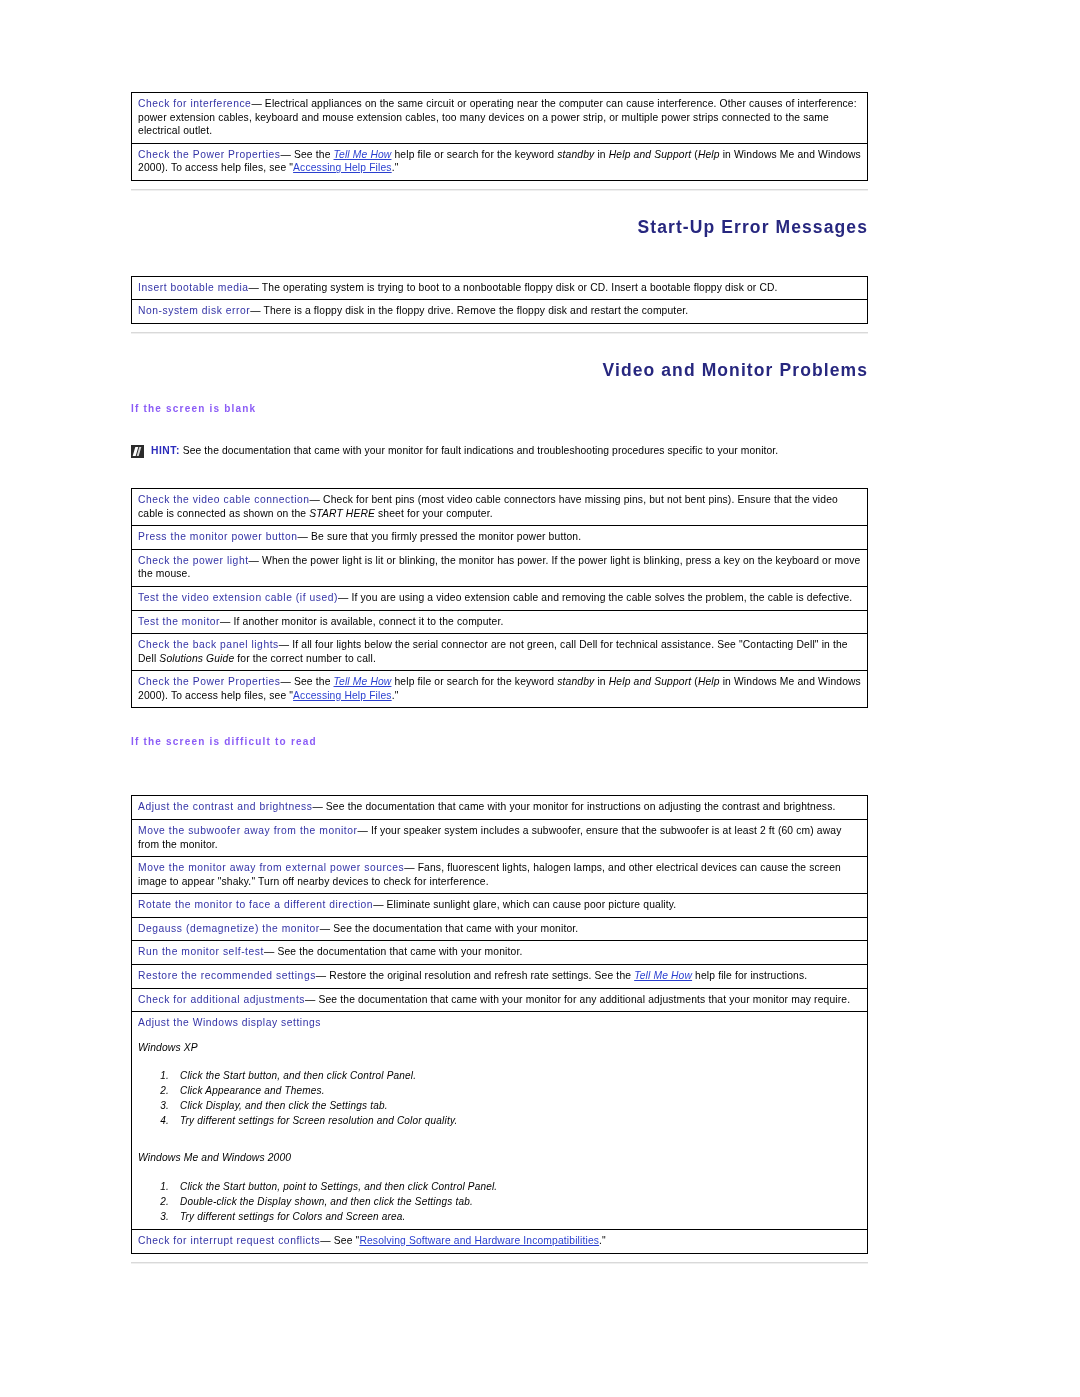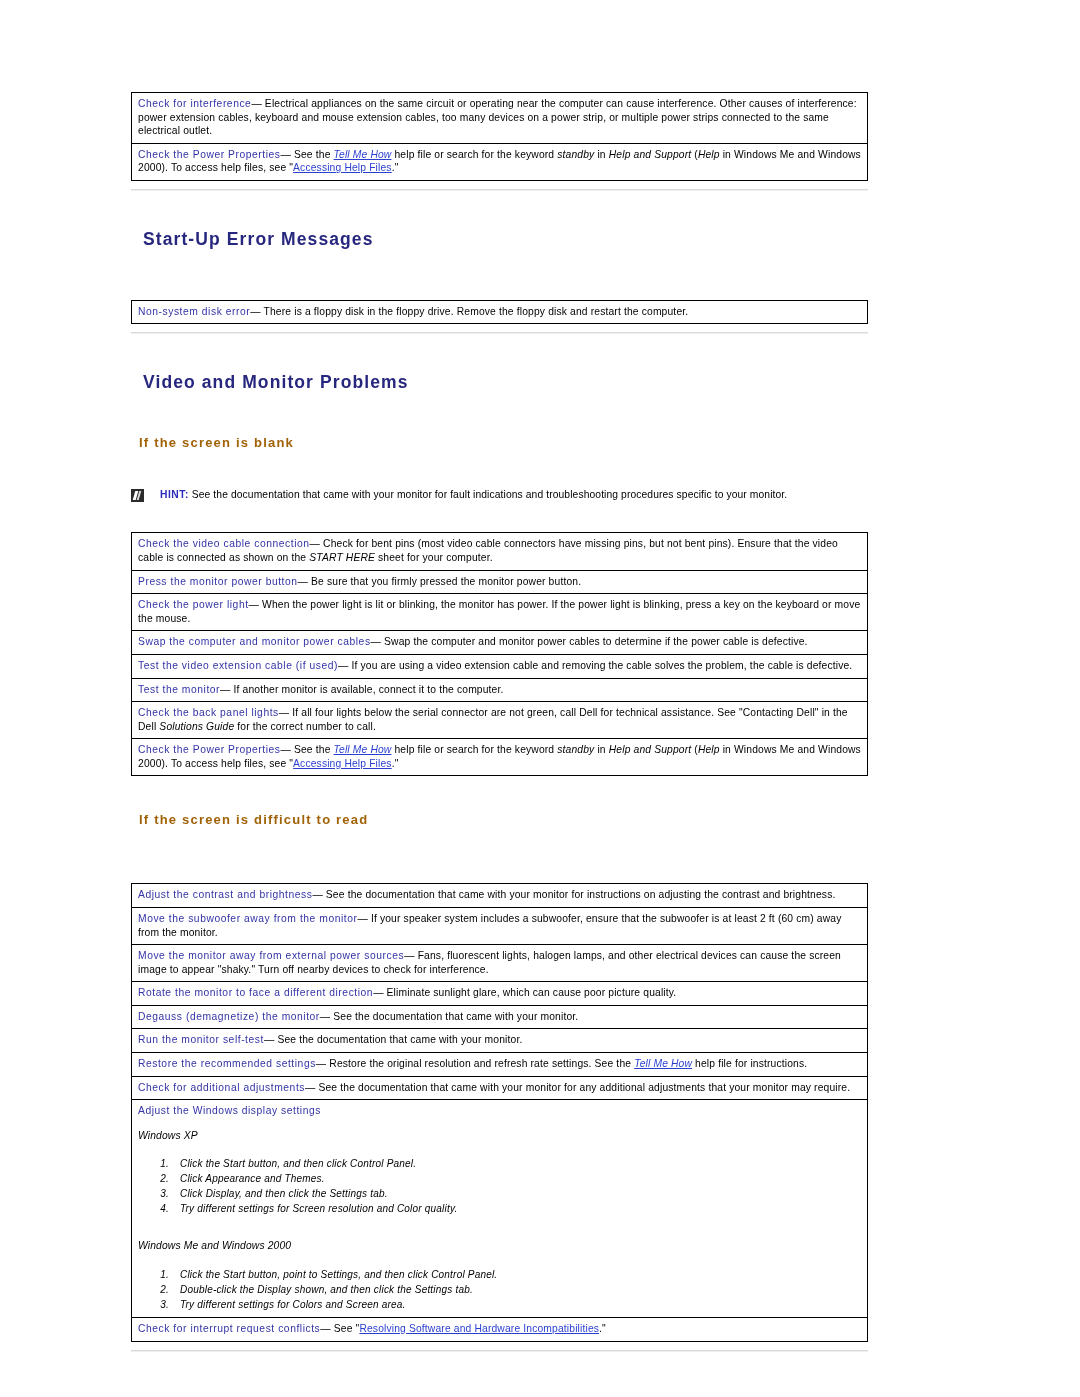--- a/index.html
+++ b/index.html
@@ -53,29 +53,30 @@
     text-decoration: underline;
   }
   .lnk.ital { font-style: italic; }
 
   
   h1.sec {
     color: #27277f;
     font-size: 17.5px;
     font-weight: bold;
     letter-spacing: 1.1px;
-    margin: 12px;
+    margin: 0;
     padding: 0;
+    text-align: right;
   }
   h2.sub {
-    color: #a16207;
-    font-size: 13px;
+    color: #8b5cf6;
+    font-size: 10px;
     font-weight: bold;
     letter-spacing: 1.2px;
-    margin: 8px;
+    margin: 0;
     padding: 0;
   }
 
   
   .rule {
     border: 0;
     border-top: 1px solid #d9d9d9;
     border-bottom: 1px solid #efefef;
     margin: 0;
     height: 0;
@@ -86,21 +87,21 @@
   .gap-h2-top { height: 22px; }
   .gap-h2-bot { height: 30px; }
   .gap-hint-bot { height: 30px; }
   .gap-sub2-top { height: 28px; }
   .gap-sub2-bot { height: 48px; }
 
   
   .hint-row {
     display: flex;
     align-items: flex-start;
-    gap: 16px;
+    gap: 7px;
   }
   .hint-icon {
     width: 13px;
     height: 13px;
     background: #2b2b2b;
     position: relative;
     flex: 0 0 auto;
     margin-top: 1px;
   }
   .hint-icon::before {
@@ -173,20 +174,23 @@
     <div class="gap-after-table"></div>
     <hr class="rule">
     <div class="gap-h1-top"></div>
 
     <h1 class="sec">Start-Up Error Messages</h1>
     <div class="gap-h1-bot"></div>
 
     <table class="tbl">
       <tbody>
       <tr>
+        <td><span class="term">Insert bootable media</span><span class="dash">—</span><span> The operating system is trying to boot to a nonbootable floppy disk or CD. Insert a bootable floppy disk or CD.</span></td>
+      </tr>
+      <tr>
         <td><span class="term">Non-system disk error</span><span class="dash">—</span><span> There is a floppy disk in the floppy drive. Remove the floppy disk and restart the computer.</span></td>
       </tr>
     </tbody>
       </table>
 
     <div class="gap-after-table"></div>
     <hr class="rule">
     <div class="gap-h1-top"></div>
 
     <h1 class="sec">Video and Monitor Problems</h1>
@@ -204,23 +208,20 @@
     <table class="tbl">
       <tbody>
           <tr>
         <td><span class="term">Check the video cable connection</span><span class="dash">—</span><span> Check for bent pins (most video cable connectors have missing pins, but not bent pins). Ensure that the video cable is connected as shown on the </span><span class="ital">START HERE</span><span> sheet for your computer.</span></td>
       </tr>
       <tr>
         <td><span class="term">Press the monitor power button</span><span class="dash">—</span><span> Be sure that you firmly pressed the monitor power button.</span></td>
       </tr>
       <tr>
         <td><span class="term">Check the power light</span><span class="dash">—</span><span> When the power light is lit or blinking, the monitor has power. If the power light is blinking, press a key on the keyboard or move the mouse.</span></td>
-      </tr>
-      <tr>
-        <td><span class="term">Swap the computer and monitor power cables</span><span class="dash">—</span><span> Swap the computer and monitor power cables to determine if the power cable is defective.</span></td>
       </tr>
       <tr>
         <td><span class="term">Test the video extension cable (if used)</span><span class="dash">—</span><span> If you are using a video extension cable and removing the cable solves the problem, the cable is defective.</span></td>
       </tr>
       <tr>
         <td><span class="term">Test the monitor</span><span class="dash">—</span><span> If another monitor is available, connect it to the computer.</span></td>
       </tr>
       <tr>
         <td><span class="term">Check the back panel lights</span><span class="dash">—</span><span> If all four lights below the serial connector are not green, call Dell for technical assistance. See "Contacting Dell" in the Dell </span><span class="ital">Solutions Guide</span><span> for the correct number to call.</span></td>
       </tr>

